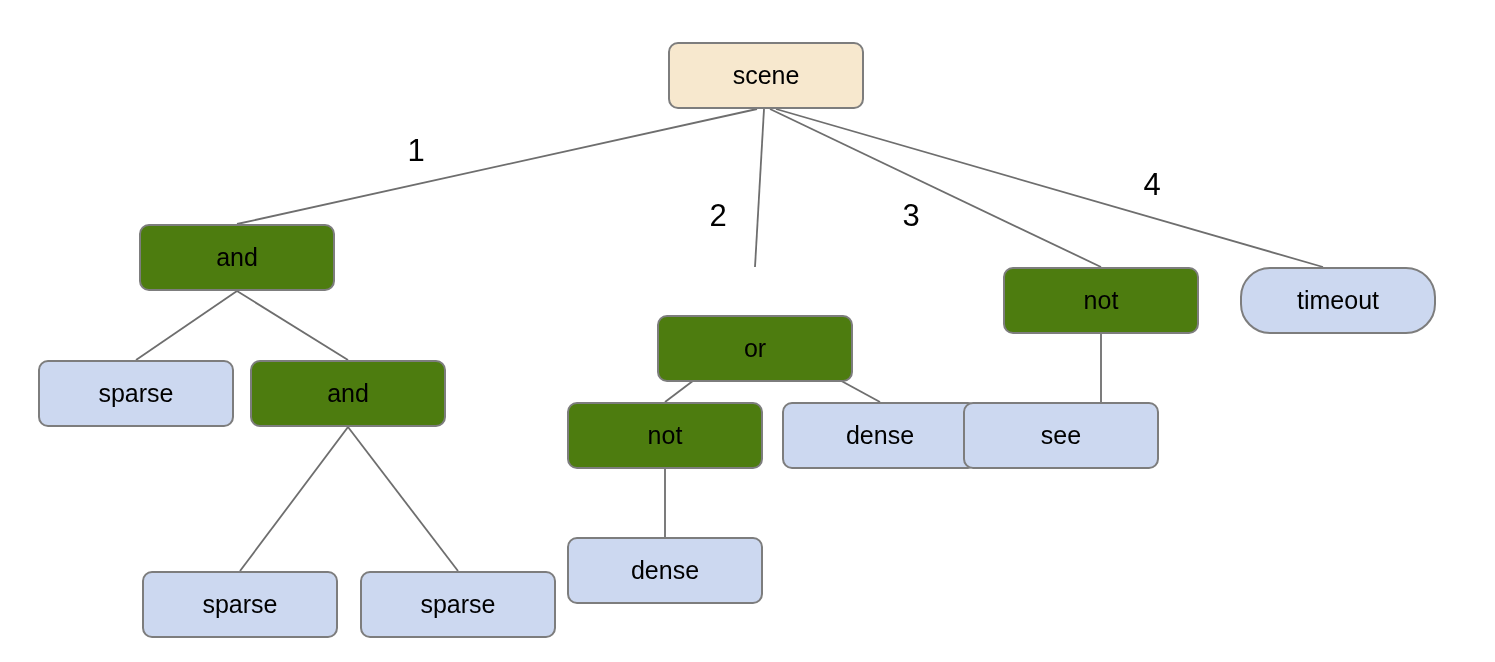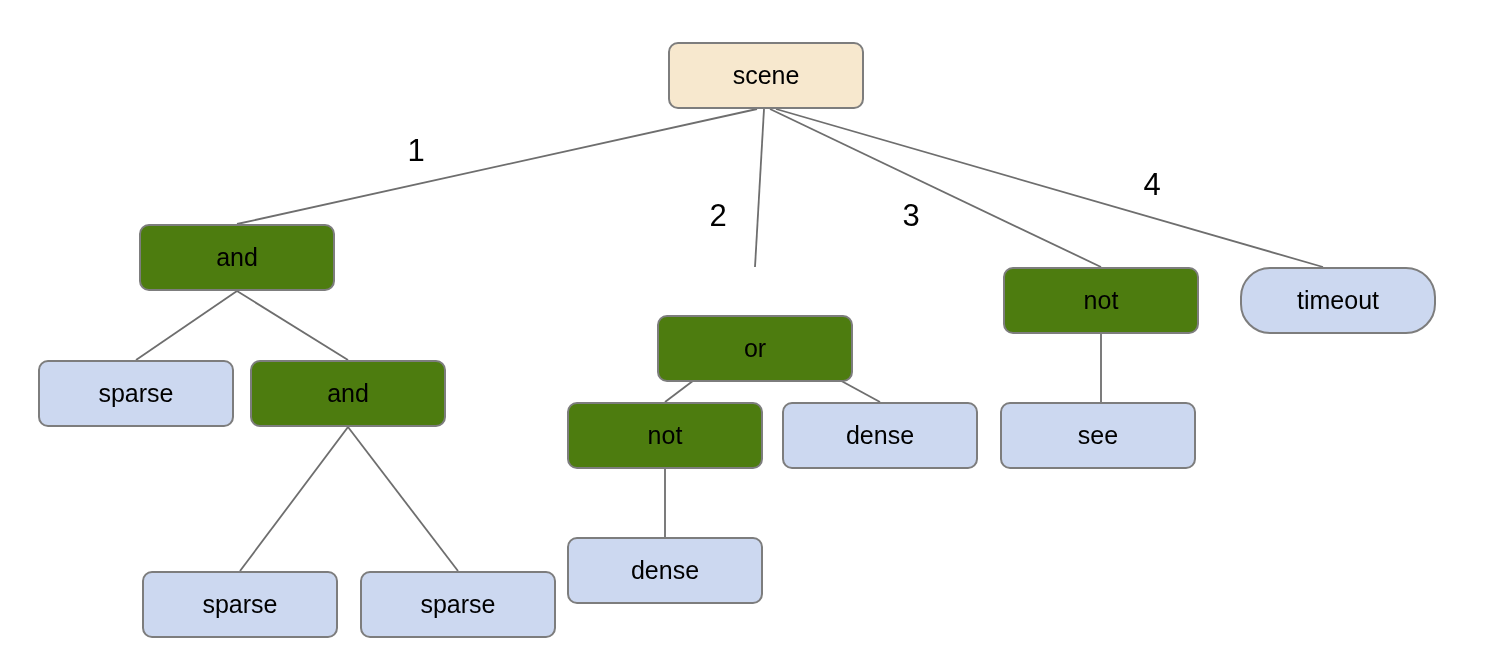--- a/index.html
+++ b/index.html
@@ -84,21 +84,21 @@
   <div class="node fill-leaf" style="left:1240px; top:267px;border-radius:30px;">timeout</div>
 
   <div class="node fill-leaf" style="left:38px;   top:360px;">sparse</div>
 
   <div class="node fill-operator" style="left:250px;  top:360px;">and</div>
 
   <div class="node fill-operator" style="left:567px;  top:402px;">not</div>
 
   <div class="node fill-leaf" style="left:782px;  top:402px;">dense</div>
 
-  <div class="node fill-leaf" style="left:1000px; top:402px;">see</div>
+  <div class="node fill-leaf" style="left:963px; top:402px;">see</div>
 
   <div class="node fill-leaf" style="left:567px;  top:537px;">dense</div>
 
   <div class="node fill-leaf" style="left:142px;  top:571px;">sparse</div>
 
   <div class="node fill-leaf" style="left:360px;  top:571px;">sparse</div>
 
 </div>
 
 </body></html>

